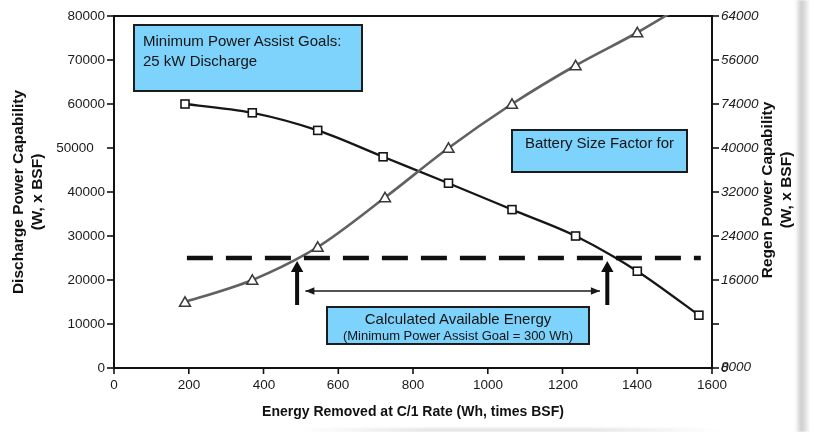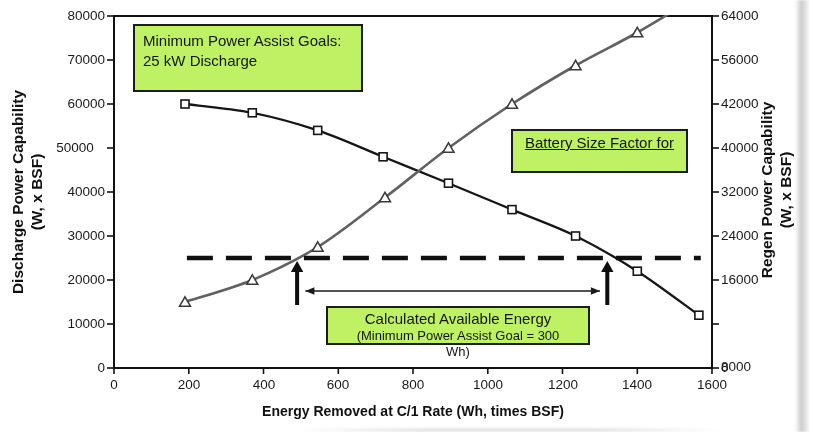--- a/index.html
+++ b/index.html
@@ -3,33 +3,33 @@
 <meta charset="utf-8">
 <style>
   html,body{margin:0;padding:0;background:#fff;}
   #figure{
     position:relative;width:814px;height:432px;background:#fff;overflow:hidden;
     font-family:"Liberation Sans",sans-serif;color:#111;
   }
   #chart-svg{position:absolute;left:0;top:0;}
   .tick-label{position:absolute;font-size:13.5px;color:#1a1a1a;line-height:16px;}
   .tick-left{width:60px;text-align:right;}
-  .tick-right{width:60px;text-align:left;}
+  .tick-right{width:60px;text-align:left;font-style:italic;}
   .tick-x{width:44px;text-align:center;}
   .axis-title{position:absolute;font-weight:bold;color:#111;text-align:center;}
   #x-axis-title{left:157px;top:403px;width:512px;font-size:14px;}
   .y-title{width:360px;height:40px;line-height:19px;font-size:15.5px;transform:rotate(-90deg);}
   #y-left-title{left:-152px;top:172px;}
   #y-right-title{left:597px;top:170px;}
-  .ann{position:absolute;background:#bef264;border:2px solid #1c1c1c;color:#141414;box-sizing:border-box;}
+  .ann{position:absolute;background:#7dd3fc;border:2px solid #1c1c1c;color:#141414;box-sizing:border-box;}
   #goals-box{left:133px;top:24px;width:230px;height:68px;padding:5px 8px 4px 8px;
     font-size:15px;line-height:19.5px;text-align:left;}
   #bsf-box{left:511px;top:129px;width:177px;height:44px;padding:3px 4px;
-    font-size:15px;line-height:18.5px;text-align:center;text-decoration:underline;}
-  #energy-box{left:326px;top:306px;width:264px;height:39px;padding:2px 16px;
+    font-size:15px;line-height:18.5px;text-align:center;}
+  #energy-box{left:326px;top:306px;width:264px;height:39px;padding:2px 2px;
     text-align:center;}
   #energy-box .l1{font-size:15px;line-height:18px;}
   #energy-box .l2{font-size:13px;line-height:16px;}
   .scan-strip{position:absolute;pointer-events:none;}
   #scan-right{left:795px;top:0;width:14px;height:432px;
     background:linear-gradient(to right,rgba(0,0,0,0) 0%,rgba(0,0,0,0.20) 45%,rgba(0,0,0,0.04) 100%);
     filter:blur(1px);}
   #scan-bottom{left:300px;top:428px;width:420px;height:4px;
     background:linear-gradient(to right,rgba(0,0,0,0) 0%,rgba(0,0,0,0.10) 30%,rgba(0,0,0,0.10) 70%,rgba(0,0,0,0) 100%);
     filter:blur(1px);}
@@ -125,21 +125,21 @@
       <div class="tick-label tick-left" style="left: 45px; top: 140px; text-align: center;">50000</div>
       <div class="tick-label tick-left" style="left: 45px; top: 96px;">60000</div>
       <div class="tick-label tick-left" style="left: 45px; top: 52px;">70000</div>
       <div class="tick-label tick-left" style="left: 45px; top: 8px;">80000</div>
       <div class="tick-label tick-right" style="left: 721px; top: 360px;">0</div>
       <div class="tick-label tick-right" style="left: 721px; top: 316px; margin-top: 43px;">8000</div>
       <div class="tick-label tick-right" style="left: 721px; top: 272px;">16000</div>
       <div class="tick-label tick-right" style="left: 721px; top: 228px;">24000</div>
       <div class="tick-label tick-right" style="left: 721px; top: 184px;">32000</div>
       <div class="tick-label tick-right" style="left: 721px; top: 140px;">40000</div>
-      <div class="tick-label tick-right" style="left: 721px; top: 96px;">42000</div>
+      <div class="tick-label tick-right" style="left: 721px; top: 96px;">74000</div>
       <div class="tick-label tick-right" style="left: 721px; top: 52px;">56000</div>
       <div class="tick-label tick-right" style="left: 721px; top: 8px;">64000</div>
       <div class="tick-label tick-x" style="left: 92px; top: 377px;">0</div>
       <div class="tick-label tick-x" style="left: 167px; top: 377px;">200</div>
       <div class="tick-label tick-x" style="left: 242px; top: 377px;">400</div>
       <div class="tick-label tick-x" style="left: 316px; top: 377px;">600</div>
       <div class="tick-label tick-x" style="left: 391px; top: 377px;">800</div>
       <div class="tick-label tick-x" style="left: 466px; top: 377px;">1000</div>
       <div class="tick-label tick-x" style="left: 541px; top: 377px;">1200</div>
       <div class="tick-label tick-x" style="left: 615px; top: 377px;">1400</div>

